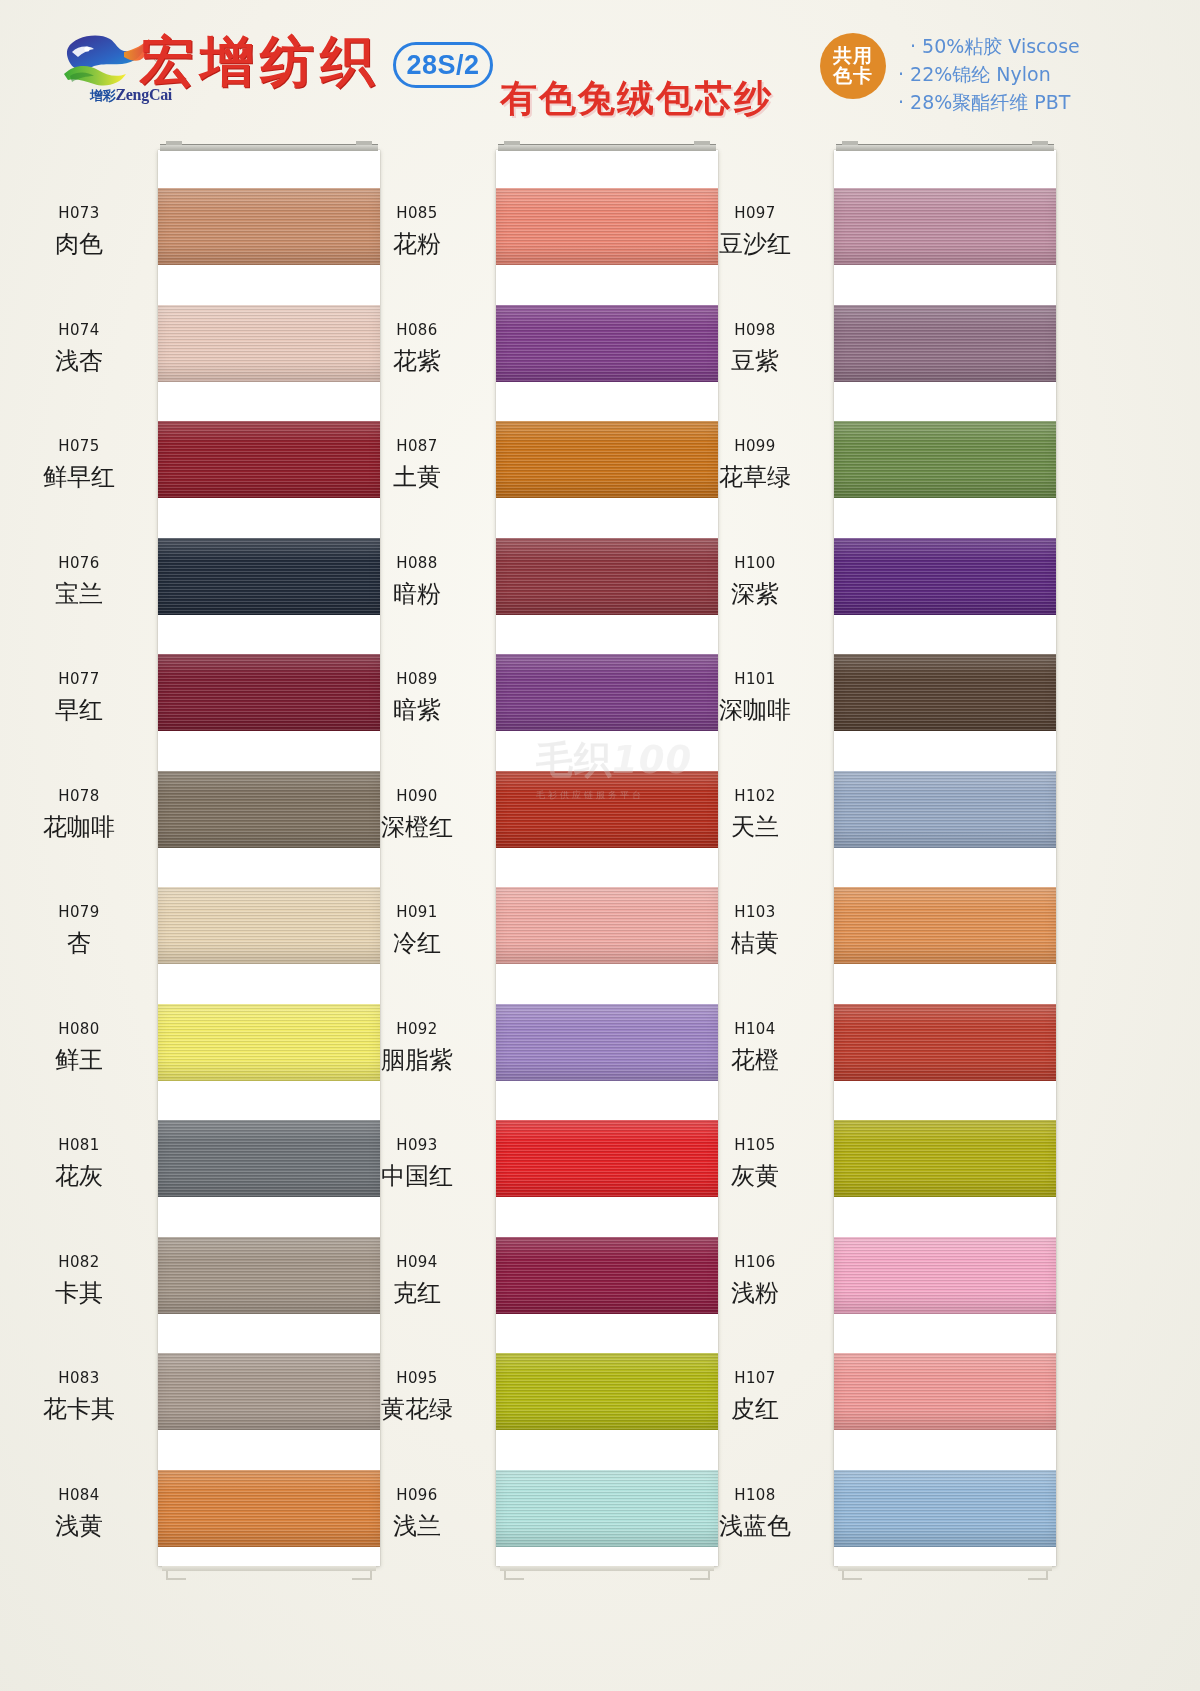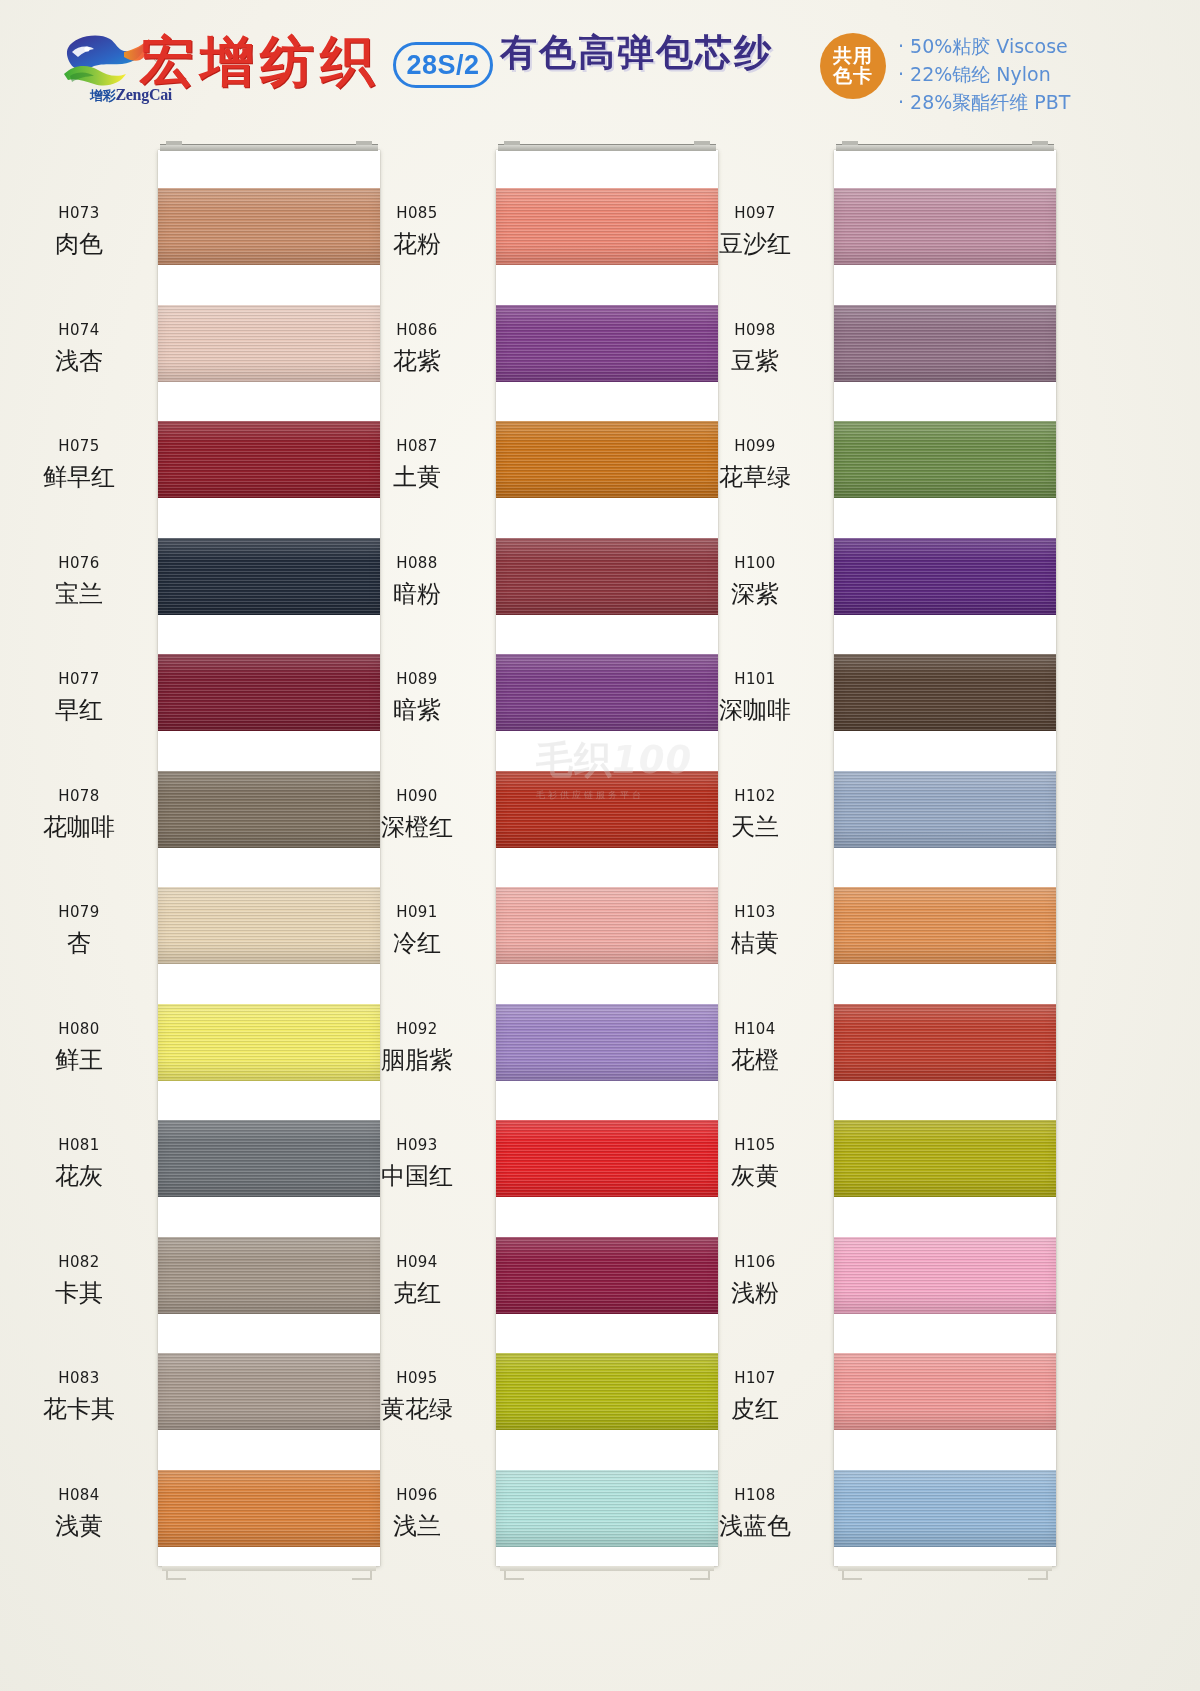--- a/index.html
+++ b/index.html
@@ -48,21 +48,21 @@
 
   .circle-badge{position:absolute;left:820px;top:33px;width:66px;height:66px;
     border-radius:50%;background:#e08a28;
     display:flex;flex-direction:column;align-items:center;justify-content:center;
     line-height:1.05;}
   .circle-badge .cb{color:#ffffff;font-size:19px;font-weight:bold;letter-spacing:1px;
     font-family:"DejaVu Sans","Liberation Sans",sans-serif;}
 
   .comp{position:absolute;left:898px;font-size:19px;color:#5b8fd4;white-space:nowrap;
     font-family:"DejaVu Sans","Liberation Sans",sans-serif;}
-  .comp-1{top:34px;} .comp-2{top:62px;} .comp-3{top:90px;}
+  .comp-1{top:34px;margin-left:12px;} .comp-2{top:62px;} .comp-3{top:90px;}
 
   
   .columns{position:absolute;left:0;top:132px;width:1200px;height:1559px;}
   .col{position:absolute;top:0;width:396px;height:1559px;}
   .col-0{left:0;} .col-1{left:338px;} .col-2{left:676px;}
 
   .card{position:absolute;left:158px;top:18px;width:222px;height:1416px;
     background:#ffffff;
     box-shadow:0 1px 4px rgba(90,85,70,.30), 0 0 1px rgba(0,0,0,.25);
   }
@@ -142,21 +142,21 @@
       <span class="reg">®</span>
       <div class="logo-sub"><span class="cn">增彩</span><span>ZengCai</span></div>
     </div>
 
     <div class="brand-cn">宏增纺织</div>
 
     <div class="count-badge">
       <span>28S/2</span>
     </div>
 
-    <div class="title-line title-1">有色高弹包芯纱</div>
+    <div class="title-line title-2">有色兔绒包芯纱</div>
 
     <div class="circle-badge">
       <span class="cb">共用</span>
       <span class="cb">色卡</span>
     </div>
 
     <div class="comp comp-1">· 50%粘胶 Viscose</div>
     <div class="comp comp-2">· 22%锦纶 Nylon</div>
     <div class="comp comp-3">· 28%聚酯纤维 PBT</div>
   </div>

